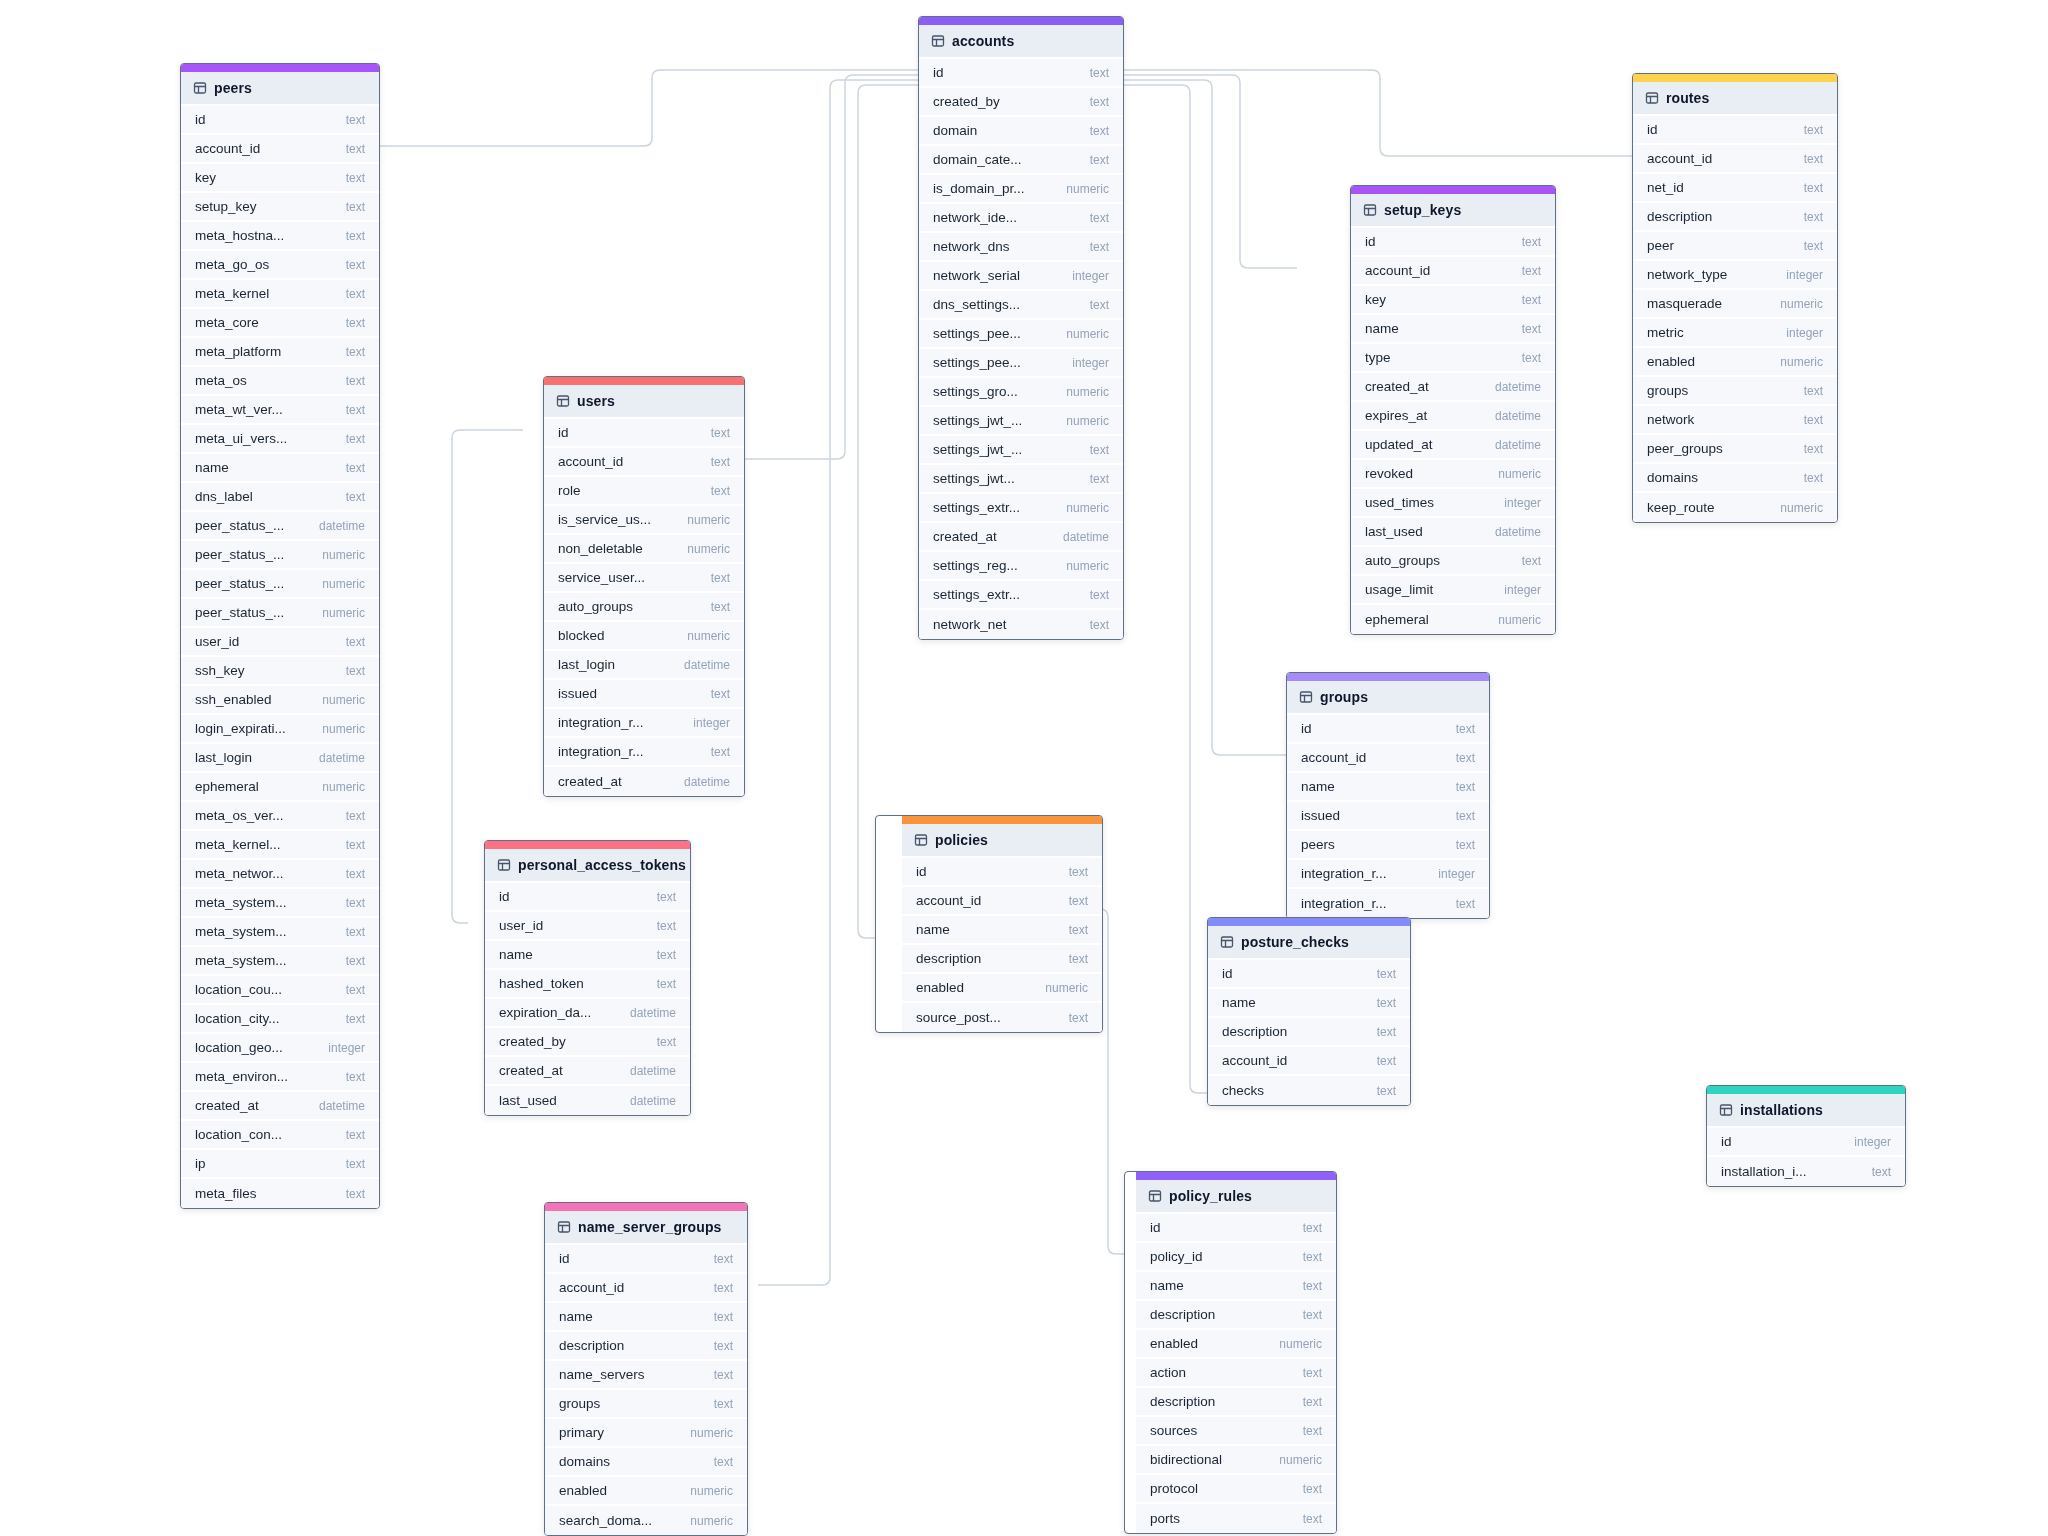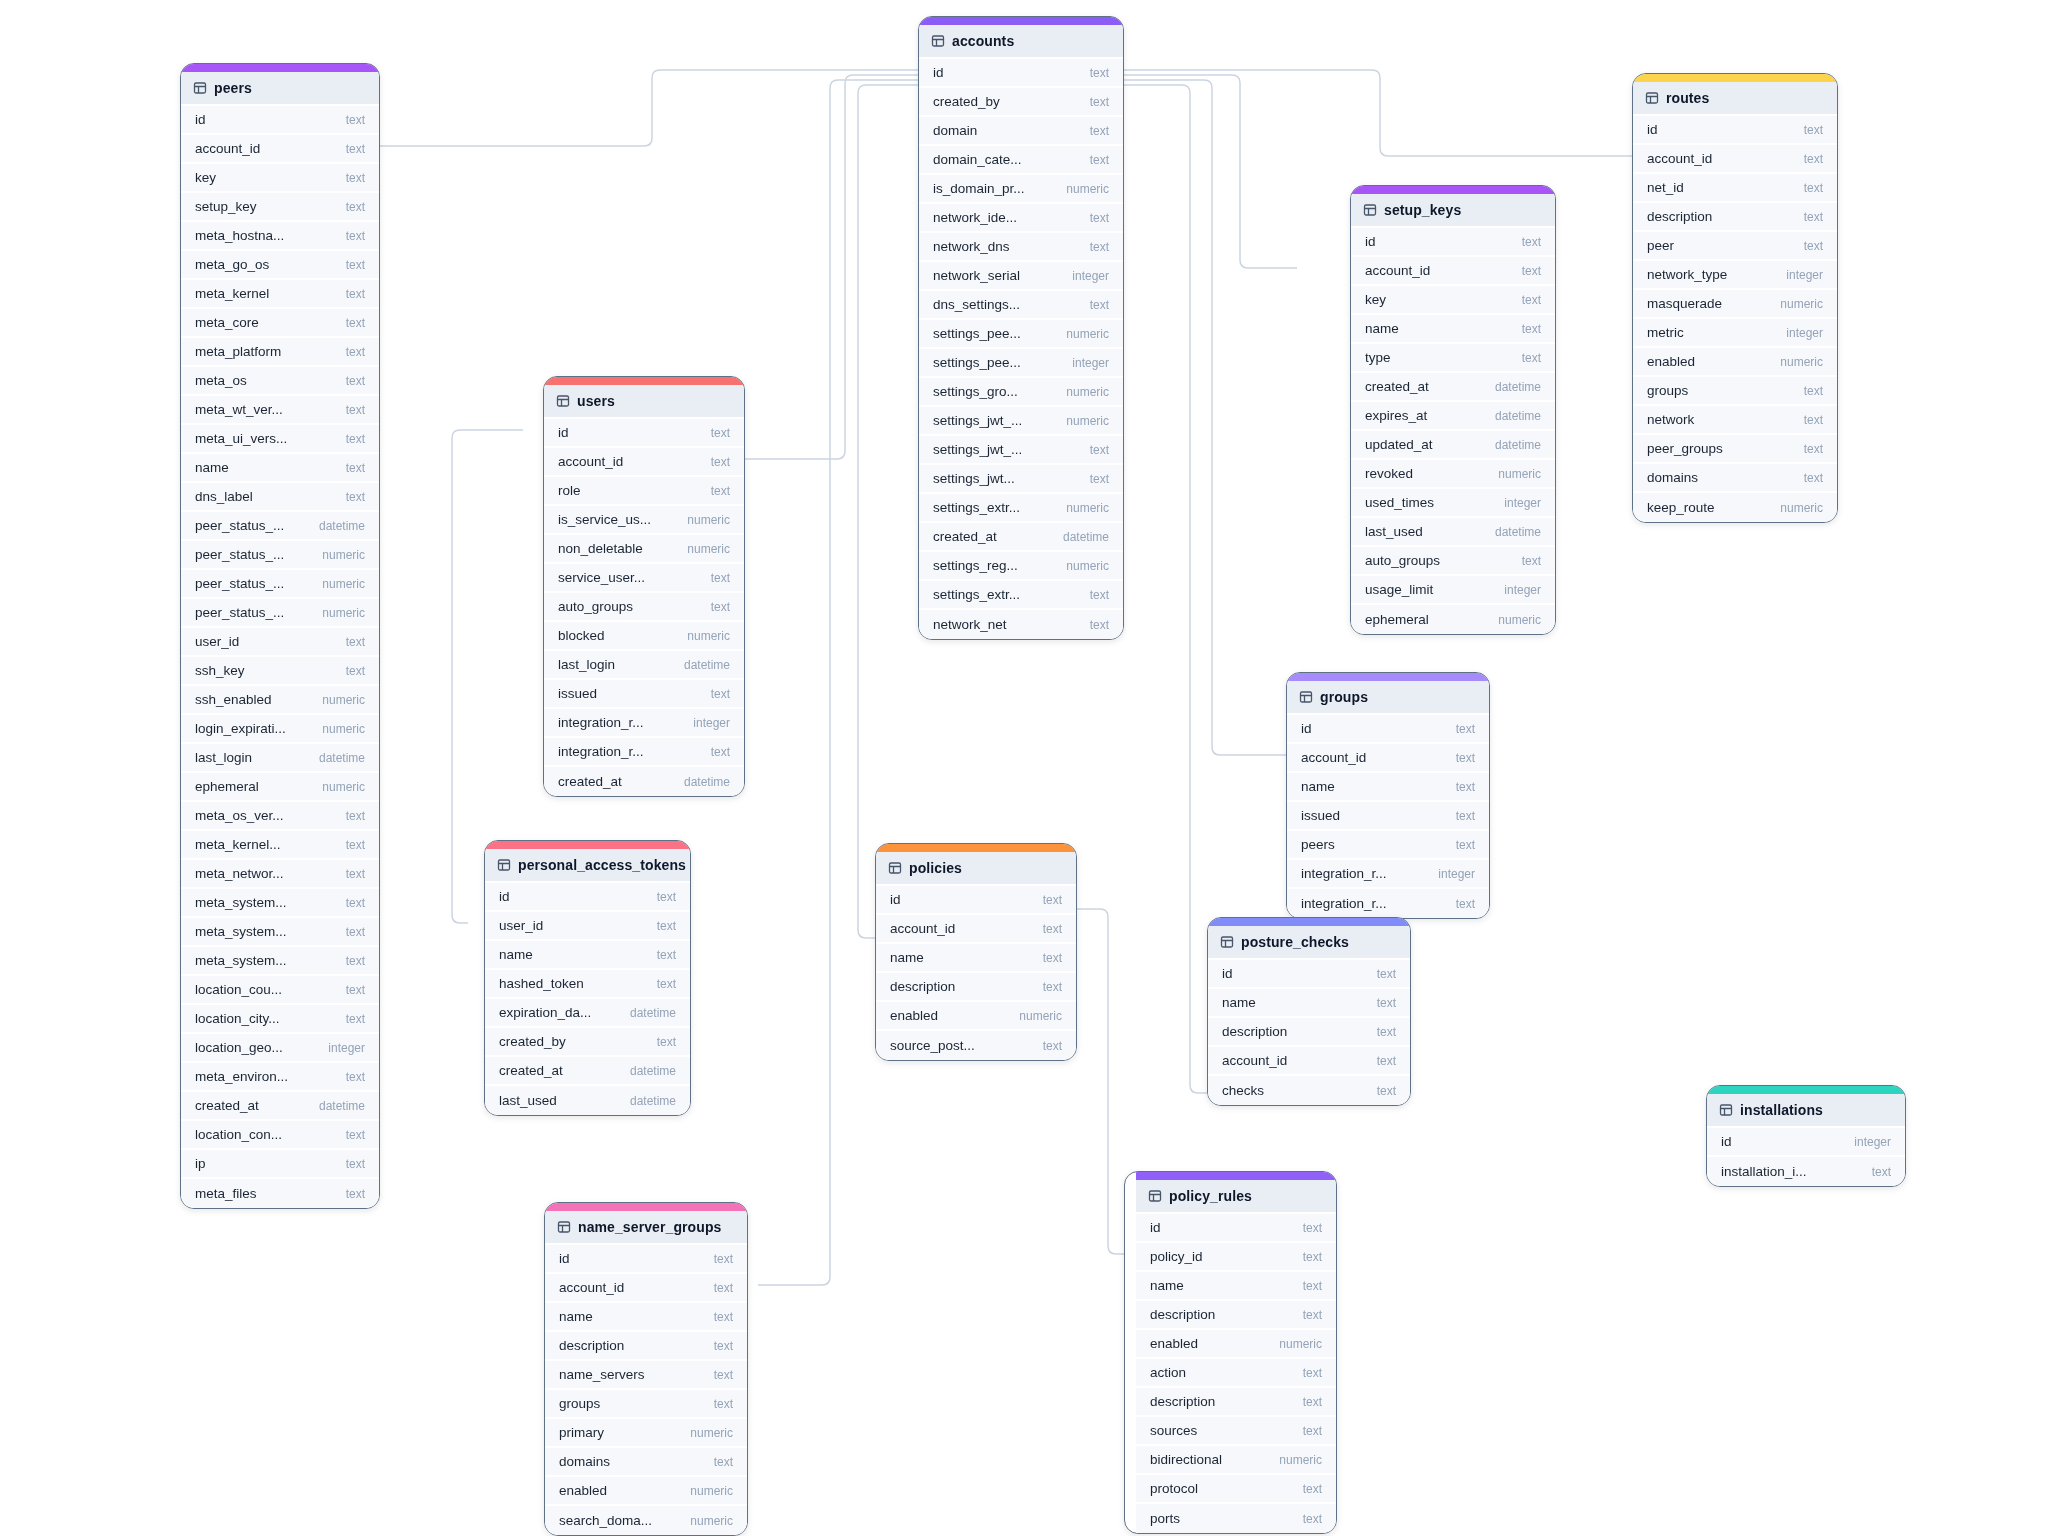--- a/index.html
+++ b/index.html
@@ -4,21 +4,21 @@
 <style>
   html,body{margin:0;padding:0}
   body{
     width:2048px;height:1536px;overflow:hidden;background:#ffffff;
     font-family:"Liberation Sans",sans-serif;
   }
   #canvas{position:relative;width:2048px;height:1536px;background:#ffffff}
   svg.connector-layer{position:absolute;left:0;top:0;z-index:0}
   .db-table{
     position:absolute;z-index:1;background:#ffffff;
-    border:1px solid #5f7186;border-radius:14px;overflow:hidden;
+    border:1px solid #5f7186;border-radius:4px;overflow:hidden;
     box-shadow:0 2px 6px rgba(15,23,42,.10);
   }
   .accent-bar{height:8px}
   .table-header{
     height:34px;display:flex;align-items:center;gap:7px;padding:0 12px;
     background:#e9eef5;border-bottom:2px solid #ffffff;box-sizing:border-box;
   }
   .table-title{font-size:14px;font-weight:700;color:#0f172a;letter-spacing:.1px}
   .table-icon{display:flex;align-items:center}
   .field-row{
@@ -459,21 +459,21 @@
       </div>
       <div class="field-row">
         <span class="field-name">enabled</span>
         <span class="field-type">numeric</span>
       </div>
       <div class="field-row">
         <span class="field-name">search_doma...</span>
         <span class="field-type">numeric</span>
       </div>
     </div>
-    <div class="db-table" style="left: 875px; top: 843px; width: 200px;">
+    <div class="db-table" style="left: 875px; top: 815px; width: 200px; padding-left: 26px;">
       <div class="accent-bar" style="background: rgb(251, 146, 60);"></div>
       <div class="table-header">
         <span class="table-icon">
           <svg width="14" height="14" viewBox="0 0 14 14">
             <rect x="1.5" y="2" width="11" height="10" rx="1.5" fill="none" stroke="#475569" stroke-width="1.3"></rect>
             <line x1="1.5" y1="5.5" x2="12.5" y2="5.5" stroke="#475569" stroke-width="1.3"></line>
             <line x1="5.5" y1="5.5" x2="5.5" y2="12" stroke="#475569" stroke-width="1.3"></line>
           </svg>
         </span>
         <span class="table-title">policies</span>

